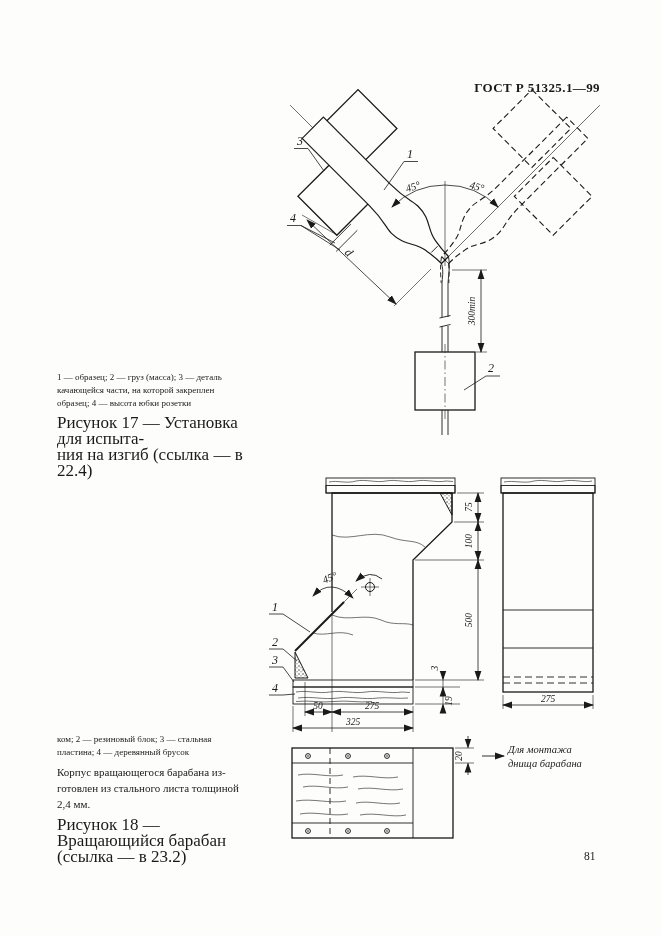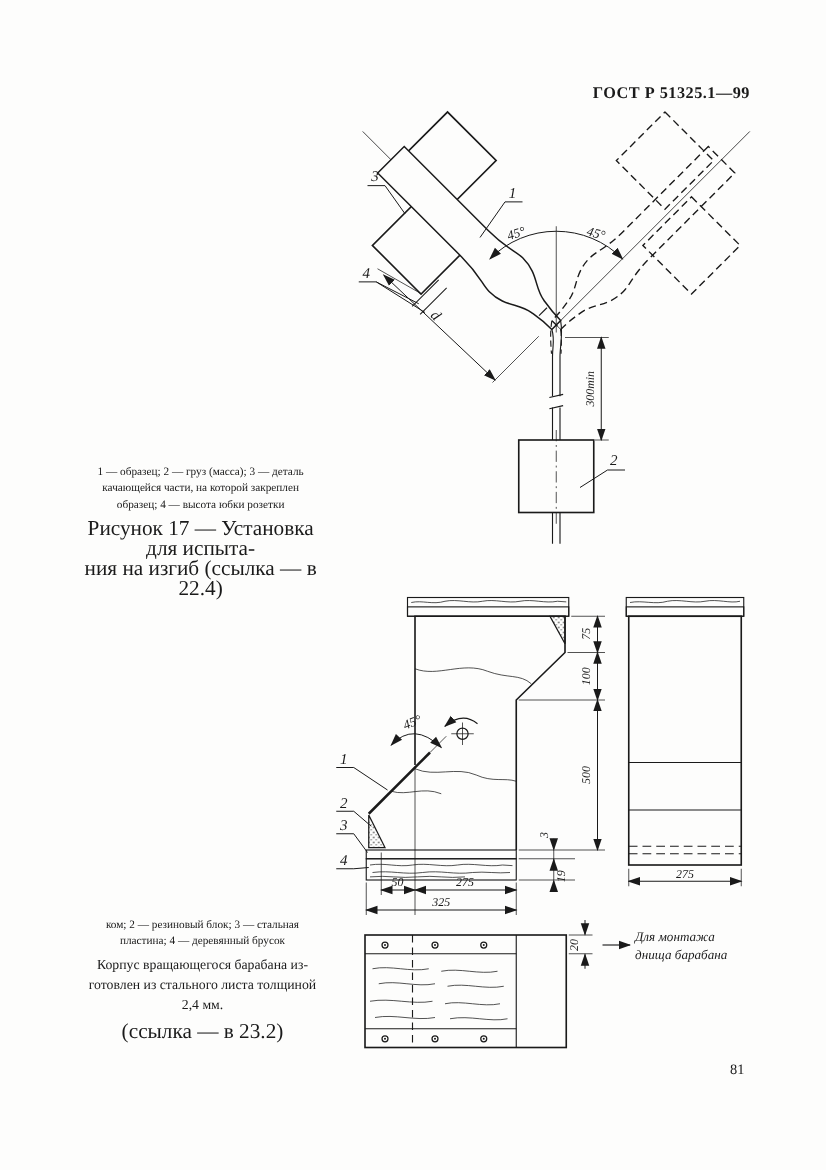--- a/index.html
+++ b/index.html
@@ -1,41 +1,41 @@
 <!DOCTYPE html>
 <html><head>
 <meta charset="utf-8">
 <style>
   html,body{margin:0;padding:0;}
   body{background:#e8e8e8;font-family:"Liberation Serif","DejaVu Serif",serif;}
   .page{position:relative;width:661px;height:936px;background:#fdfdfc;overflow:hidden;color:#1a1a1a;}
   .abs{position:absolute;}
   .hdr{font-weight:bold;font-size:13px;letter-spacing:.4px;text-align:right;}
-  .capblock{text-align:center;}
+  .capblock{}
   .legend{font-size:9px;line-height:13px;}
   .figcap{font-size:17px;line-height:16px;margin-top:5px;}
   .note{font-size:11px;line-height:16px;margin-top:5px;}
   .pgnum{font-size:11.5px;}
   svg{position:absolute;overflow:visible;}
   svg text{font-family:"Liberation Serif","DejaVu Serif",serif;fill:#1a1a1a;}
   .lbl{font-style:italic;font-size:12px;}
   .dimt{font-style:italic;font-size:9.5px;}
   .ang{font-style:italic;font-size:10.5px;}
   .notetxt{font-style:italic;font-size:10.5px;}
   .thin{stroke:#1a1a1a;stroke-width:.6;fill:none;}
   .med{stroke:#1a1a1a;stroke-width:.9;fill:none;}
   .thick{stroke:#1a1a1a;stroke-width:1.3;fill:none;}
   .lead{stroke:#1a1a1a;stroke-width:.8;fill:none;}
 </style>
 </head>
 <body>
 
 <div class="page">
 
-  <div class="abs hdr" style="left:340px;top:66px;width:260px;">ГОСТ Р 51325.1—99</div>
+  <div class="abs hdr" style="left:340px;top:80px;width:260px;">ГОСТ Р 51325.1—99</div>
 
   <svg style="left:272px;top:85px;" width="346" height="363" viewBox="0 0 346 363">
     <defs>
       <marker id="ar17" viewBox="0 0 10 10" refX="9" refY="5" markerWidth="10" markerHeight="10" markerUnits="userSpaceOnUse" orient="auto-start-reverse">
         <path d="M0,1.6 L10,5 L0,8.4 Z" fill="#1a1a1a"></path>
       </marker>
       <pattern id="hW17" width="7" height="7" patternUnits="userSpaceOnUse" patternTransform="rotate(45)">
         <line x1="0" y1="0" x2="0" y2="7" stroke="#1a1a1a" stroke-width="1.1"></line>
       </pattern>
     </defs>
@@ -287,18 +287,19 @@
     <div class="legend">
       <div>ком; 2 — резиновый блок; 3 — стальная</div>
       <div>пластина; 4 — деревянный брусок</div>
     </div>
     <div class="note">
       <div>Корпус вращающегося барабана из-</div>
       <div>готовлен из стального листа толщиной</div>
       <div>2,4 мм.</div>
     </div>
     <div class="figcap">
+      <div>Рисунок 18 — Вращающийся барабан</div>
       <div>(ссылка — в 23.2)</div>
     </div>
   </div>
 
   <div class="abs pgnum" style="left:584px;top:850px;">81</div>
 </div>
 
 </body></html>

